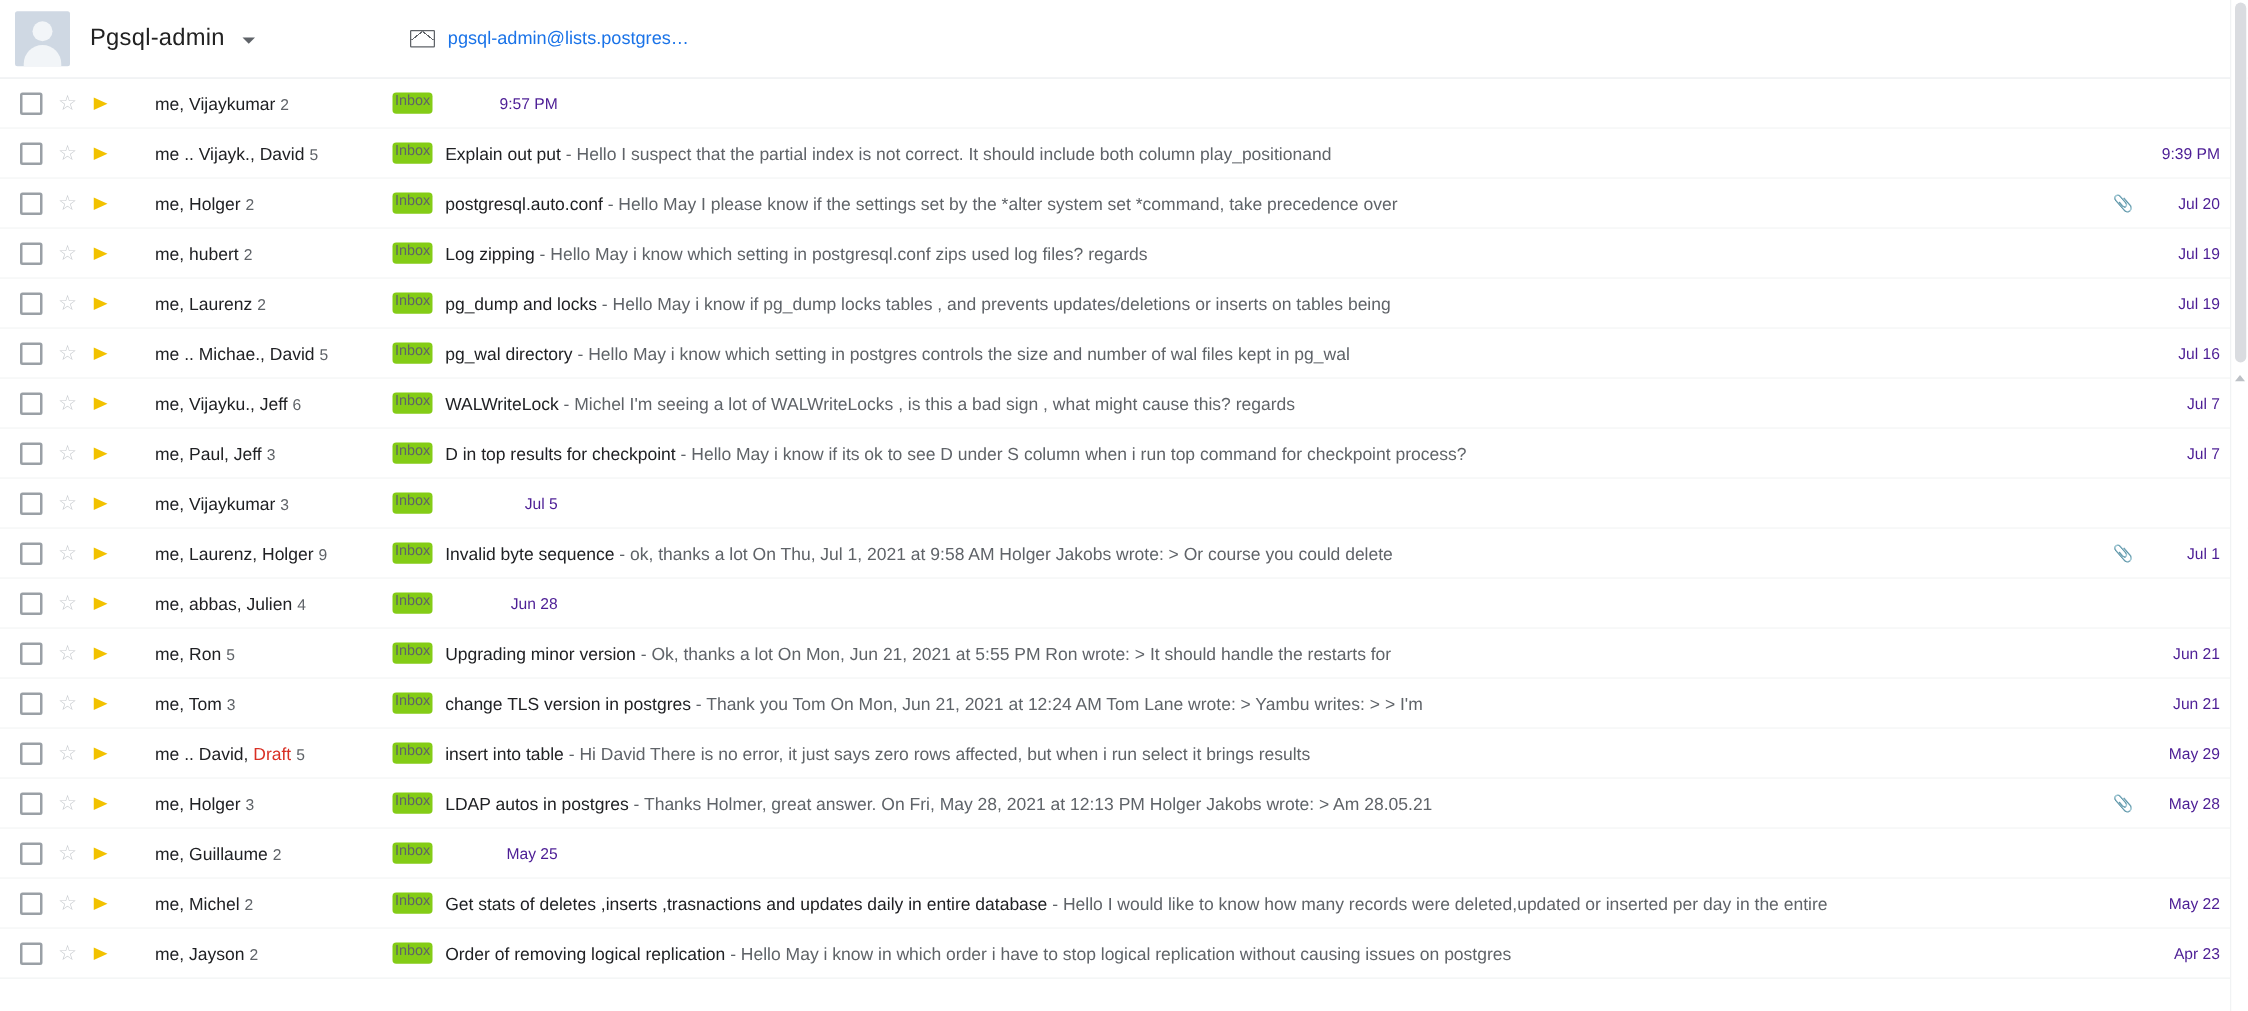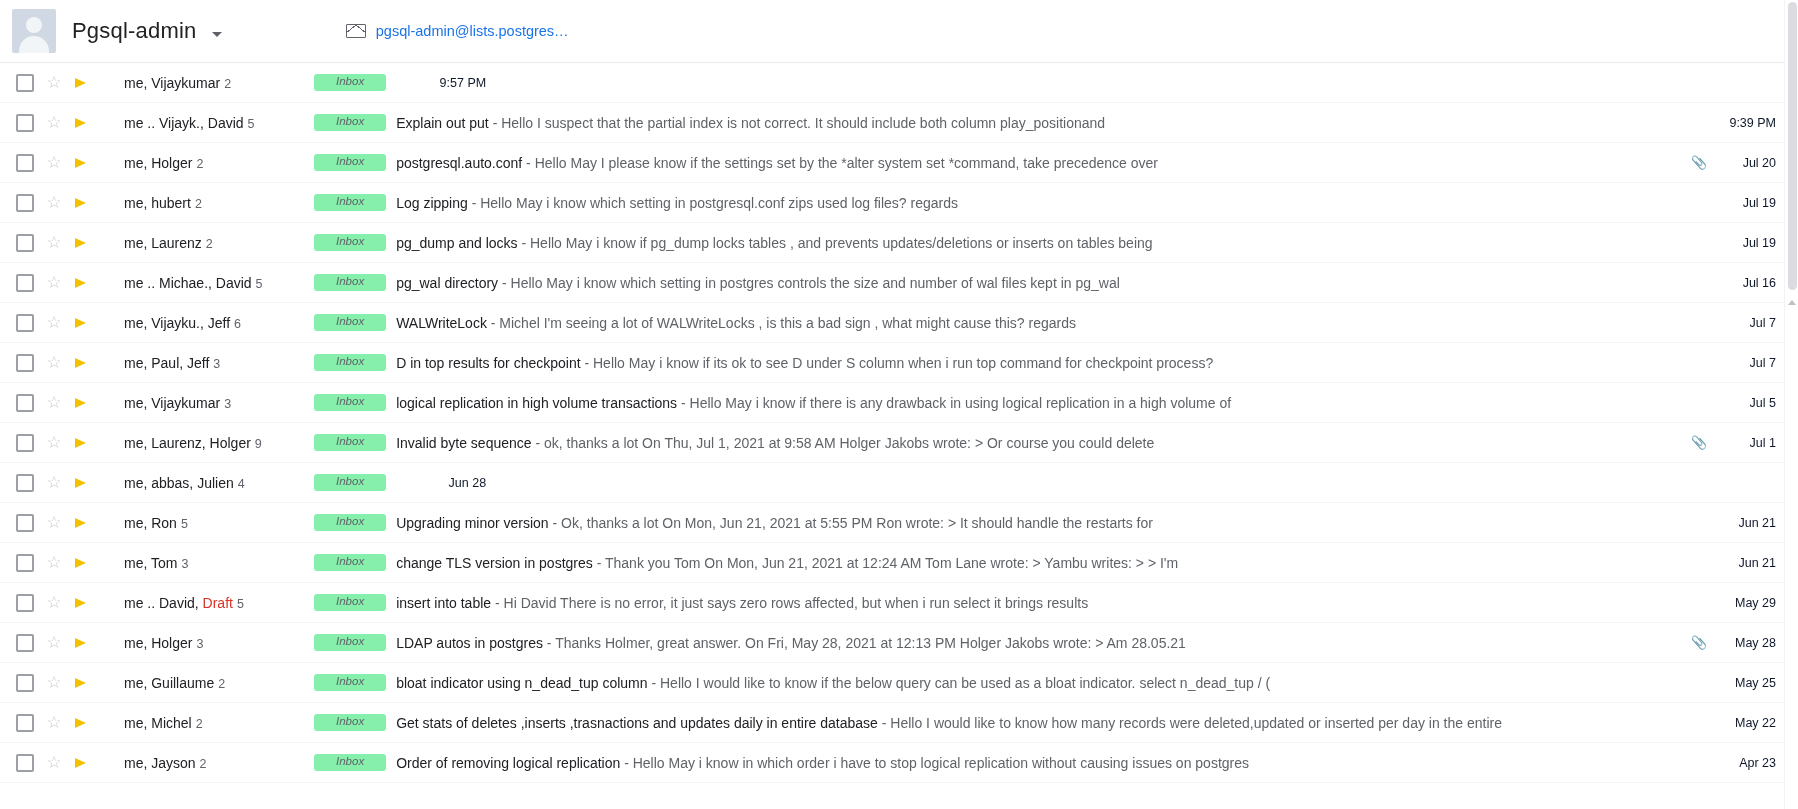--- a/index.html
+++ b/index.html
@@ -42,21 +42,21 @@
     left: 14px; top: 8px;
   }
   .avatar .body {
     position: absolute;
     width: 30px; height: 18px;
     border-radius: 15px 15px 0 0;
     background: #f2f5f8;
     left: 7px; top: 27px;
   }
   .group-title {
-    font-size: 22px;
+    font-size: 19px;
     color: #222;
     margin-left: 16px;
     letter-spacing: .2px;
   }
   .caret-down {
     margin-left: 9px;
     width: 0; height: 0;
     border-left: 5px solid transparent;
     border-right: 5px solid transparent;
     border-top: 5px solid #5f6368;
@@ -153,28 +153,27 @@
     color: #202124;
   }
   .senders .count {
     color: #5f6368;
     font-size: 12.5px;
     margin-left: 4px;
   }
   .senders .draft { color: #d93025; }
   .label-chip {
     flex: 0 0 auto;
-    background: #86efac;
+    background: #84cc16;
     color: #5f6368;
     font-size: 11.5px;
-    padding: 2px 22px 3px;
+    padding: 2px 2px 3px;
     border-radius: 3px;
     margin-right: 10px;
     line-height: 1;
-    font-style: italic;
   }
   .subject-wrap {
     flex: 1 1 auto;
     min-width: 0;
     white-space: nowrap;
     overflow: hidden;
     text-overflow: ellipsis;
     padding-right: 16px;
   }
   .subject { color: #202124; }
@@ -186,21 +185,21 @@
     font-size: 14px;
     text-align: center;
     transform: rotate(-45deg);
   }
   .attach.empty { visibility: hidden; }
   .date {
     flex: 0 0 auto;
     width: 86px;
     text-align: right;
     padding-right: 22px;
-    color: #0f172a;
+    color: #4c1d95;
     font-size: 12.5px;
   }
 
   
   .scrollbar {
     position: absolute;
     top: 0; right: 0;
     width: 14px;
     height: 809px;
     background: #fff;
@@ -324,21 +323,20 @@
       <div class="subject-wrap"><span class="subject">D in top results for checkpoint</span><span class="snippet"> - Hello May i know if its ok to see D under S column when i run top command for checkpoint process?</span></div>
       <div class="attach empty" style="font-size: 13px; transform: none;">📎</div>
       <div class="date">Jul 7</div>
     </div>
     <div class="row">
       <div class="cb"></div>
       <div class="star">☆</div>
       <div class="important"></div>
       <div class="senders">me, Vijaykumar<span class="count">3</span></div>
       <span class="label-chip">Inbox</span>
-      <div class="subject-wrap"><span class="subject">logical replication in high volume transactions</span><span class="snippet"> - Hello May i know if there is any drawback in using logical replication in a high volume of</span></div>
       <div class="attach empty" style="font-size: 13px; transform: none;">📎</div>
       <div class="date">Jul 5</div>
     </div>
     <div class="row">
       <div class="cb"></div>
       <div class="star">☆</div>
       <div class="important"></div>
       <div class="senders">me, Laurenz, Holger<span class="count">9</span></div>
       <span class="label-chip">Inbox</span>
       <div class="subject-wrap"><span class="subject">Invalid byte sequence</span><span class="snippet"> - ok, thanks a lot On Thu, Jul 1, 2021 at 9:58 AM Holger Jakobs wrote: &gt; Or course you could delete</span></div>
@@ -393,21 +391,20 @@
       <div class="subject-wrap"><span class="subject">LDAP autos in postgres</span><span class="snippet"> - Thanks Holmer, great answer. On Fri, May 28, 2021 at 12:13 PM Holger Jakobs wrote: &gt; Am 28.05.21</span></div>
       <div class="attach" style="font-size: 13px; transform: none;">📎</div>
       <div class="date">May 28</div>
     </div>
     <div class="row">
       <div class="cb"></div>
       <div class="star">☆</div>
       <div class="important"></div>
       <div class="senders">me, Guillaume<span class="count">2</span></div>
       <span class="label-chip">Inbox</span>
-      <div class="subject-wrap"><span class="subject">bloat indicator using n_dead_tup column</span><span class="snippet"> - Hello I would like to know if the below query can be used as a bloat indicator. select n_dead_tup / (</span></div>
       <div class="attach empty" style="font-size: 13px; transform: none;">📎</div>
       <div class="date">May 25</div>
     </div>
     <div class="row">
       <div class="cb"></div>
       <div class="star">☆</div>
       <div class="important"></div>
       <div class="senders">me, Michel<span class="count">2</span></div>
       <span class="label-chip">Inbox</span>
       <div class="subject-wrap"><span class="subject">Get stats of deletes ,inserts ,trasnactions and updates daily in entire database</span><span class="snippet"> - Hello I would like to know how many records were deleted,updated or inserted per day in the entire</span></div>

